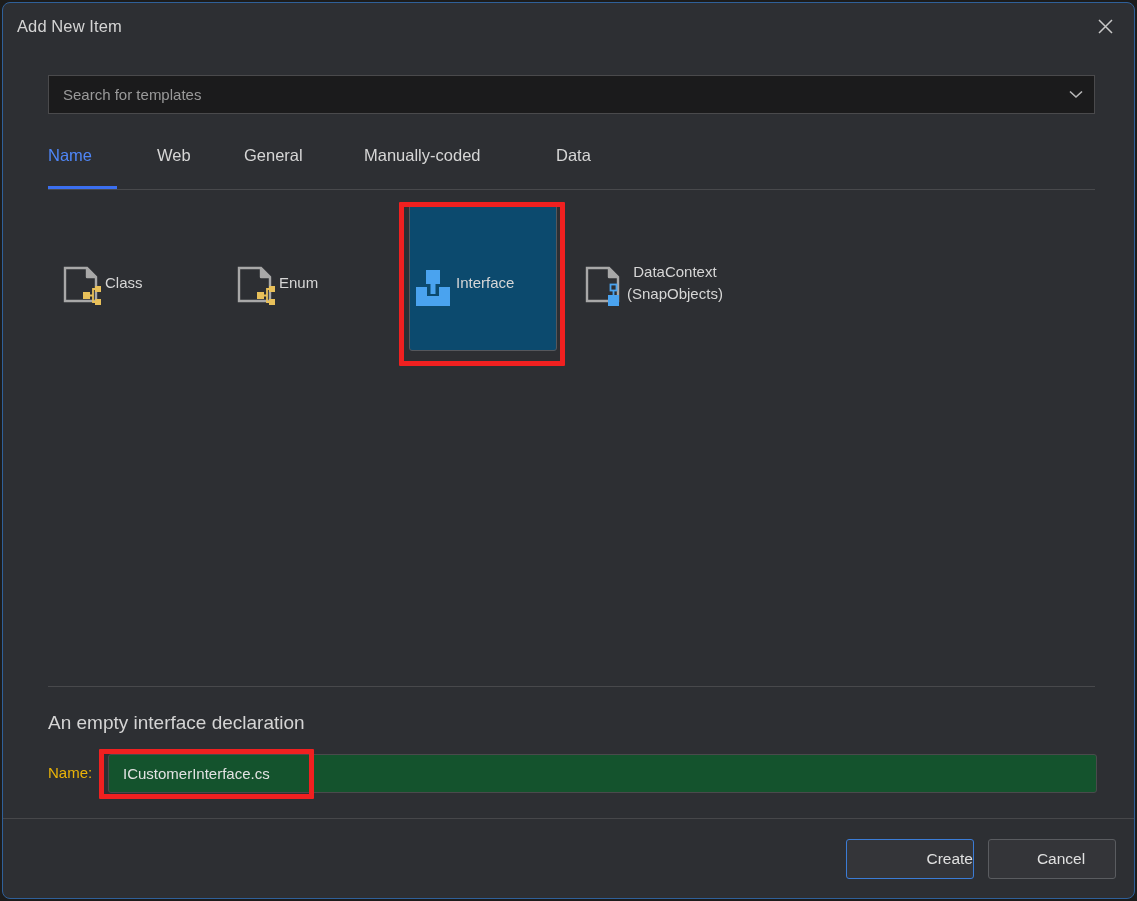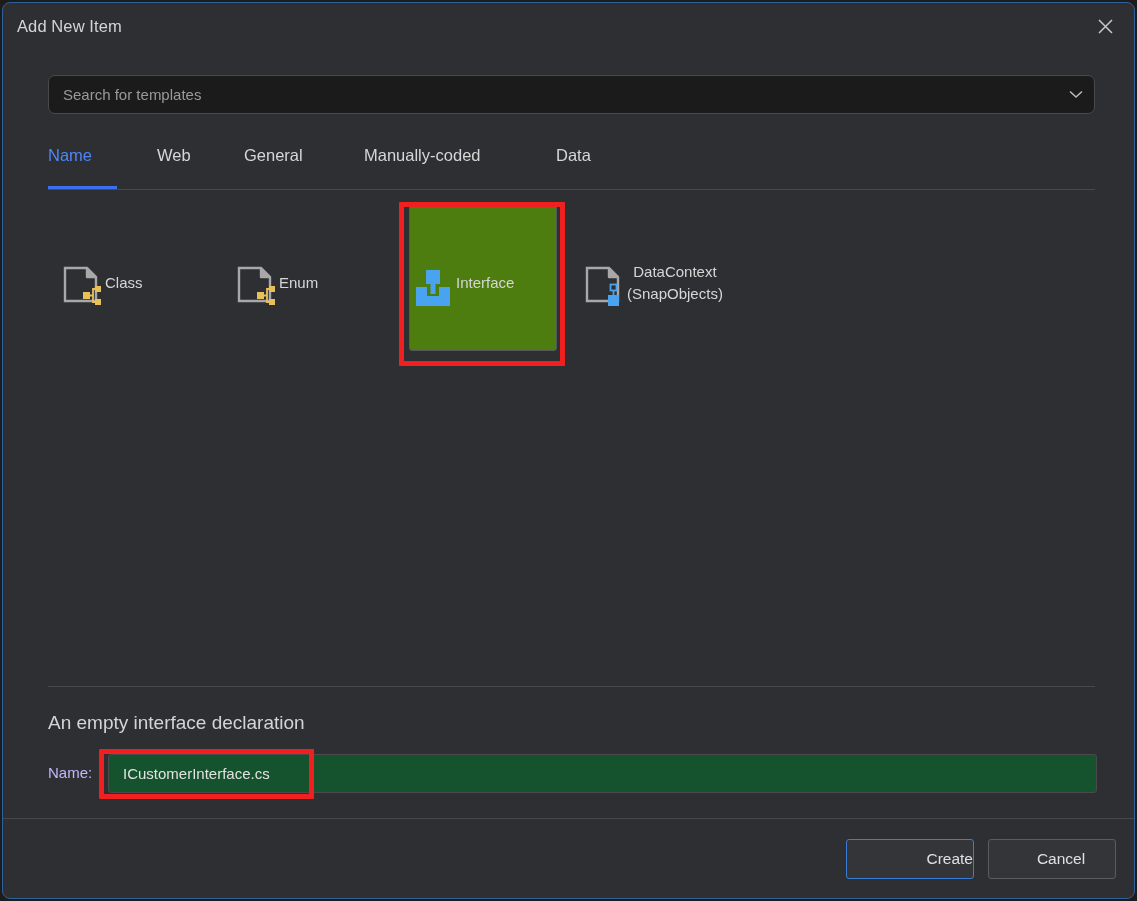--- a/index.html
+++ b/index.html
@@ -58,21 +58,21 @@
     left: 45px;
     top: 72px;
     width: 1047px;
     height: 39px;
   }
   #search-input {
     width: 100%;
     height: 100%;
     background: #1b1b1c;
     border: 1px solid #4a4a4c;
-    border-radius: 7px;
+    border-radius: 0;
     color: #cfcfcf;
     font-family: "Liberation Sans", sans-serif;
     font-size: 15px;
     padding: 0 40px 1px 14px;
     outline: none;
   }
   #search-input::placeholder { color: #9a9a9a; opacity: 1; }
   #search-chevron {
     position: absolute;
     right: 12px;
@@ -125,21 +125,21 @@
     position: absolute;
     top: 0;
     width: 148px;
     height: 148px;
     display: flex;
     align-items: center;
     border-radius: 3px;
     cursor: pointer;
   }
   .tile.selected {
-    background: #4d7c0f;
+    background: #0c4a6e;
     border: 1px solid #55575c;
   }
   .tile-icon {
     margin-top: 22px;
     height: 54px;
     display: flex;
     align-items: center;
     justify-content: center;
   }
   .tile-label {
@@ -185,21 +185,21 @@
     left: 45px;
     top: 709px;
     font-size: 19px;
     color: #d4d4d4;
   }
   #name-label {
     position: absolute;
     left: 45px;
     top: 761px;
     font-size: 15px;
-    color: #c4b5fd;
+    color: #eab308;
   }
   #name-input {
     position: absolute;
     left: 105px;
     top: 751px;
     width: 989px;
     height: 39px;
     background: #14532d;
     border: 1px solid #4a4a4c;
     border-radius: 3px;

